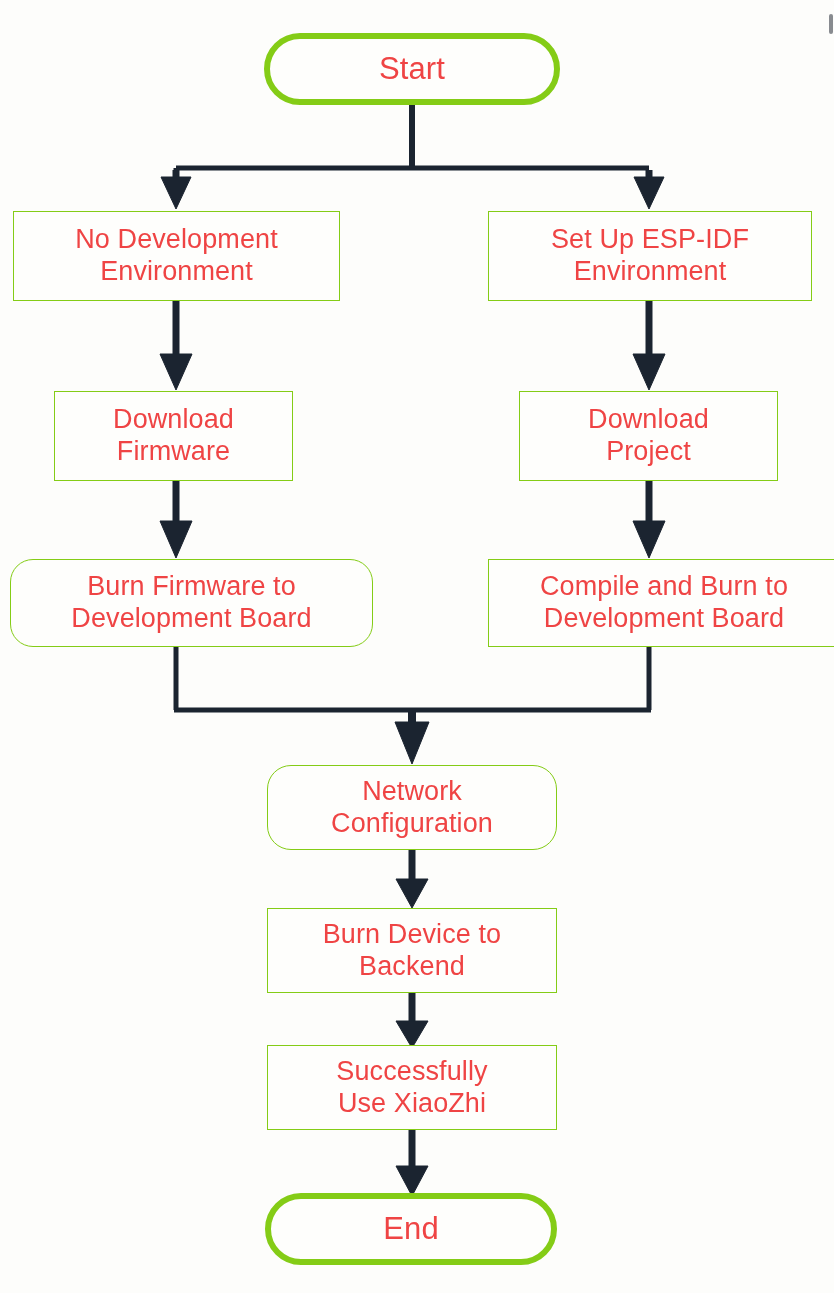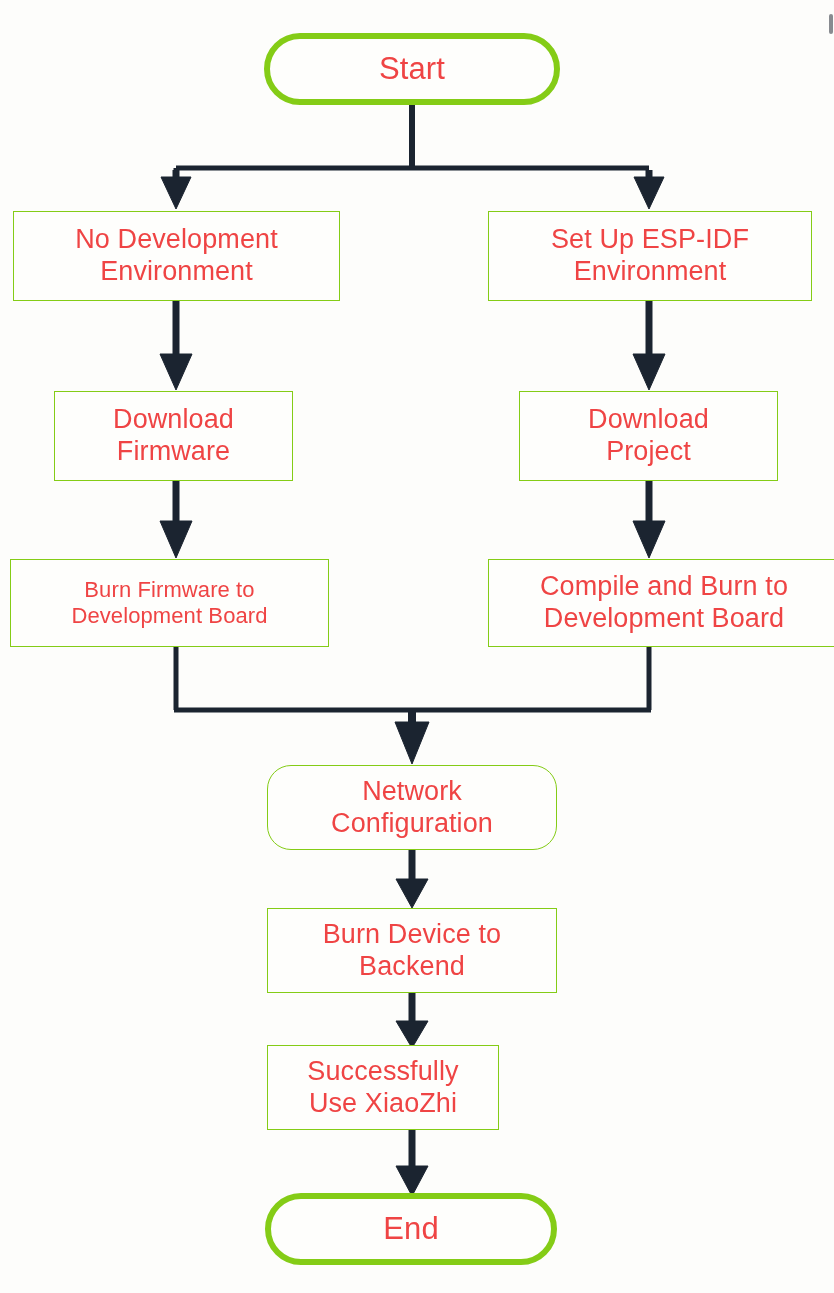--- a/index.html
+++ b/index.html
@@ -126,41 +126,41 @@
   <div class="node" style="left:54px; top:391px; width:239px; height:90px; font-size:27px;">
     <span class="node-label">Download
 Firmware</span>
   </div>
 
   <div class="node" style="left:519px; top:391px; width:259px; height:90px; font-size:27px;">
     <span class="node-label">Download
 Project</span>
   </div>
 
-  <div class="node" style="left:10px; top:559px; width:319px; height:88px; font-size:22px;">
+  <div class="node" style="left:10px; top:559px; width:363px; height:88px; font-size:27px;border-radius:23px;">
     <span class="node-label">Burn Firmware to
 Development Board</span>
   </div>
 
   <div class="node" style="left:488px; top:559px; width:352px; height:88px; font-size:27px;">
     <span class="node-label">Compile and Burn to
 Development Board</span>
   </div>
 
   <div class="node" style="left:267px; top:765px; width:290px; height:85px; font-size:27px;border-radius:24px;">
     <span class="node-label">Network
 Configuration</span>
   </div>
 
   <div class="node" style="left:267px; top:908px; width:290px; height:85px; font-size:27px;">
     <span class="node-label">Burn Device to
 Backend</span>
   </div>
 
-  <div class="node" style="left:267px; top:1045px; width:232px; height:85px; font-size:27px;">
+  <div class="node" style="left:267px; top:1045px; width:290px; height:85px; font-size:27px;">
     <span class="node-label">Successfully
 Use XiaoZhi</span>
   </div>
 
   <div class="node terminator" style="left:265px; top:1193px; width:292px; height:72px; font-size:31px;">
     <span class="node-label">End</span>
   </div>
 
   <div class="edge-artifact"></div>
 

